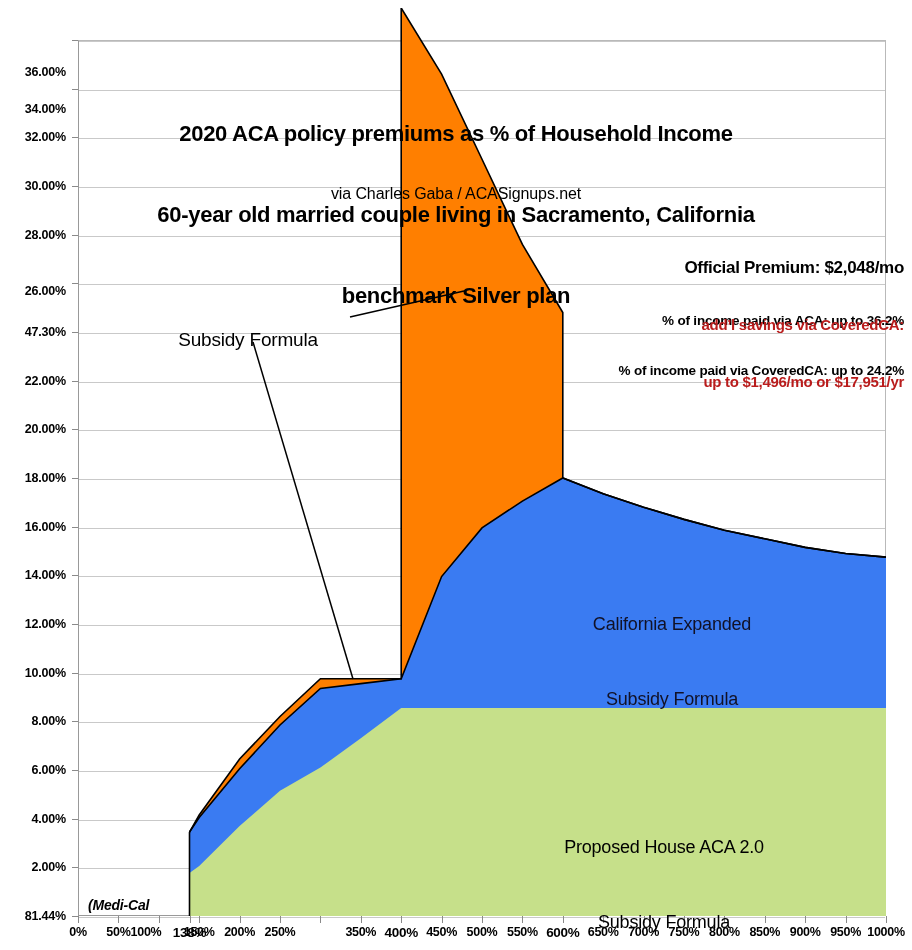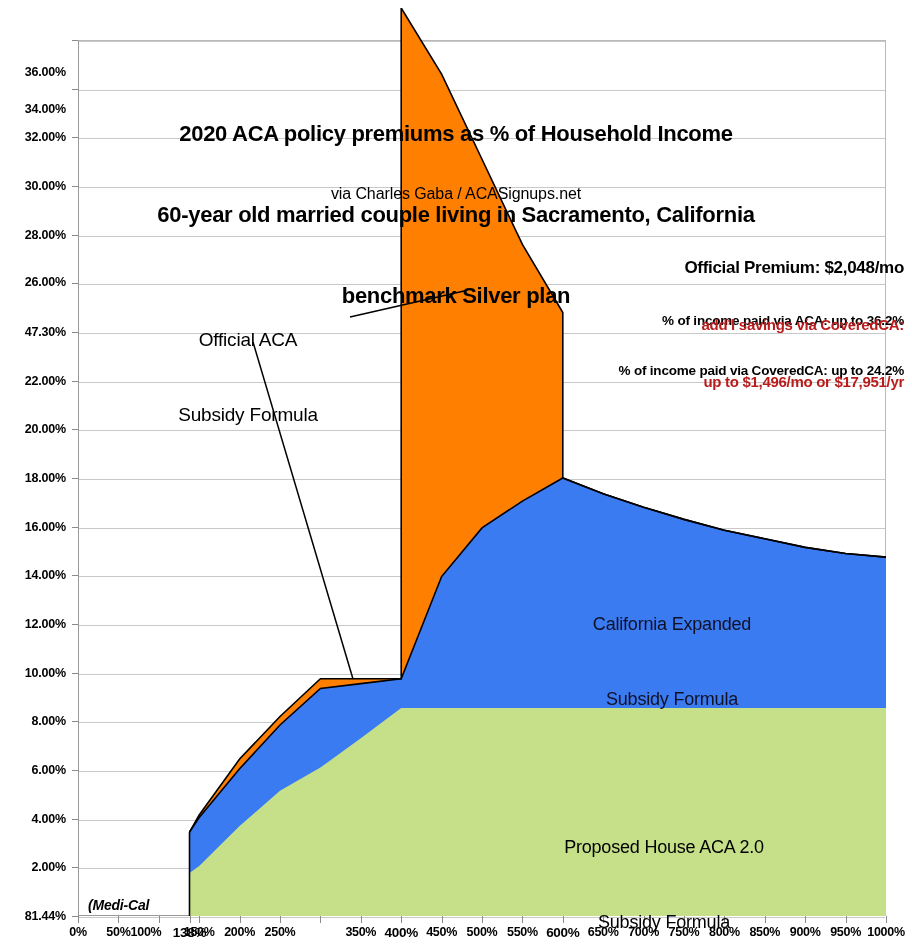--- a/index.html
+++ b/index.html
@@ -99,21 +99,21 @@
       <div class="ylabel" style="top: 526.667px;">16.00%</div>
       <div class="ytick" style="top: 526.667px;"></div>
       <div class="ylabel" style="top: 478px;">18.00%</div>
       <div class="ytick" style="top: 478px;"></div>
       <div class="ylabel" style="top: 429.333px;">20.00%</div>
       <div class="ytick" style="top: 429.333px;"></div>
       <div class="ylabel" style="top: 380.667px;">22.00%</div>
       <div class="ytick" style="top: 380.667px;"></div>
       <div class="ylabel" style="top: 332px;">47.30%</div>
       <div class="ytick" style="top: 332px;"></div>
-      <div class="ylabel" style="top: 282px; margin-left: 37px;">26.00%</div>
+      <div class="ylabel" style="top: 291px; margin-left: 37px;">26.00%</div>
       <div class="ytick" style="top: 283.333px;"></div>
       <div class="ylabel" style="top: 234.667px;">28.00%</div>
       <div class="ytick" style="top: 234.667px;"></div>
       <div class="ylabel" style="top: 186px;">30.00%</div>
       <div class="ytick" style="top: 186px;"></div>
       <div class="ylabel" style="top: 137.333px;">32.00%</div>
       <div class="ytick" style="top: 137.333px;"></div>
       <div class="ylabel" style="top: 88.6667px; margin-top: 20px;">34.00%</div>
       <div class="ytick" style="top: 88.6667px;"></div>
       <div class="ylabel" style="top: 40px; margin-top: 32px;">36.00%</div>
@@ -197,21 +197,20 @@
     <div class="l2">% of income paid via ACA: up to 36.2%</div>
     <div class="l3">% of income paid via CoveredCA: up to 24.2%</div>
   </div>
 
   <div class="anno" id="savings-block">
     <div>add’l savings via CoveredCA:</div>
     <div>up to $1,496/mo or $17,951/yr</div>
   </div>
 
   <div class="anno" id="aca-label">
-    <div>Official ACA</div>
     <div>Subsidy Formula</div>
   </div>
 
   <div class="anno" id="ca-label">
     <div>California Expanded</div>
     <div>Subsidy Formula</div>
   </div>
 
   <div class="anno" id="house-label">
     <div>Proposed House ACA 2.0</div>

